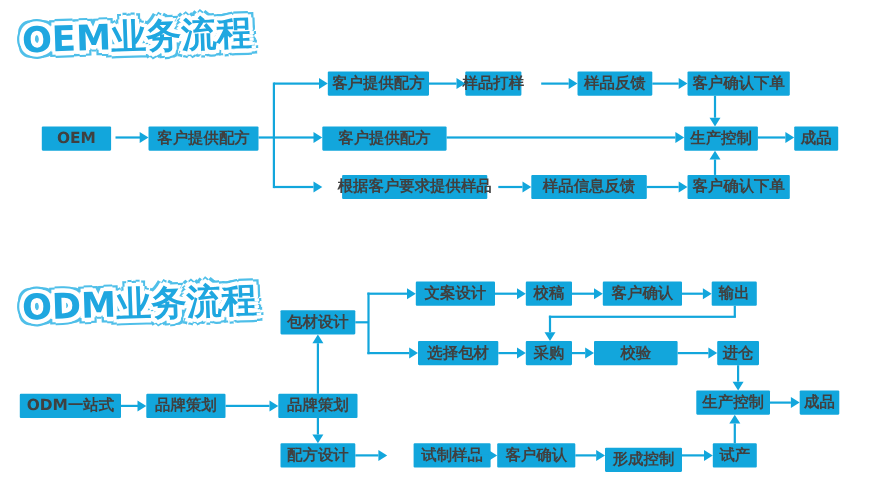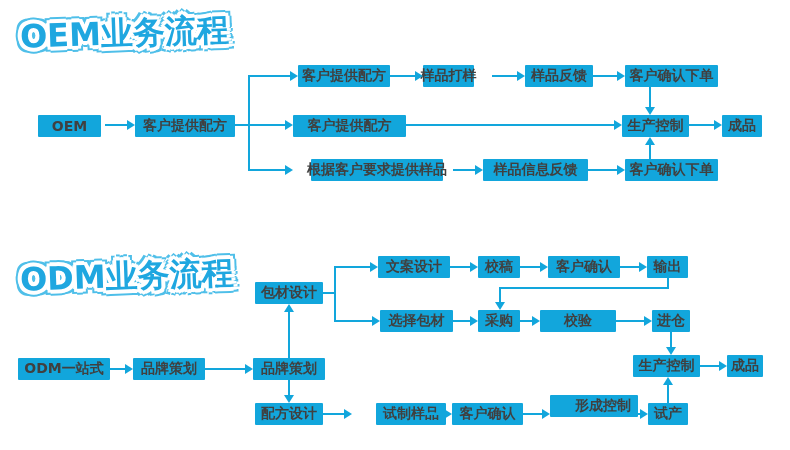--- a/index.html
+++ b/index.html
@@ -114,21 +114,21 @@
     <div class="node" style="left:478px;top:310px;width:42px;">采购</div>
     <div class="node" style="left:540px;top:310px;width:76px;">校验</div>
     <div class="node" style="left:652px;top:310px;width:38px;">进仓</div>
 
     <div class="node" style="left:633px;top:355px;width:67px;">生产控制</div>
     <div class="node" style="left:727px;top:355px;width:36px;">成品</div>
 
     <div class="node" style="left:255px;top:403px;width:68px;">配方设计</div>
     <div class="node" style="left:352px;top:403px;width:70px;margin-left:24px;">试制样品</div>
     <div class="node" style="left:452px;top:403px;width:71px;">客户确认</div>
-    <div class="node" style="left:550px;top:395px;width:70px;padding-left:18px;">形成控制</div>
+    <div class="node" style="left:550px;top:407px;width:70px;">形成控制</div>
     <div class="node" style="left:648px;top:403px;width:40px;">试产</div>
 
     <div class="hl" style="left:110px;top:368px;width:16px;"></div>
     <div class="ar r" style="left:125px;top:364px;"></div>
     <div class="hl" style="left:205px;top:368px;width:40px;"></div>
     <div class="ar r" style="left:245px;top:364px;"></div>
 
     <div class="ar u" style="left:284px;top:304px;"></div>
     <div class="vl" style="left:288px;top:312px;height:46px;"></div>
 

